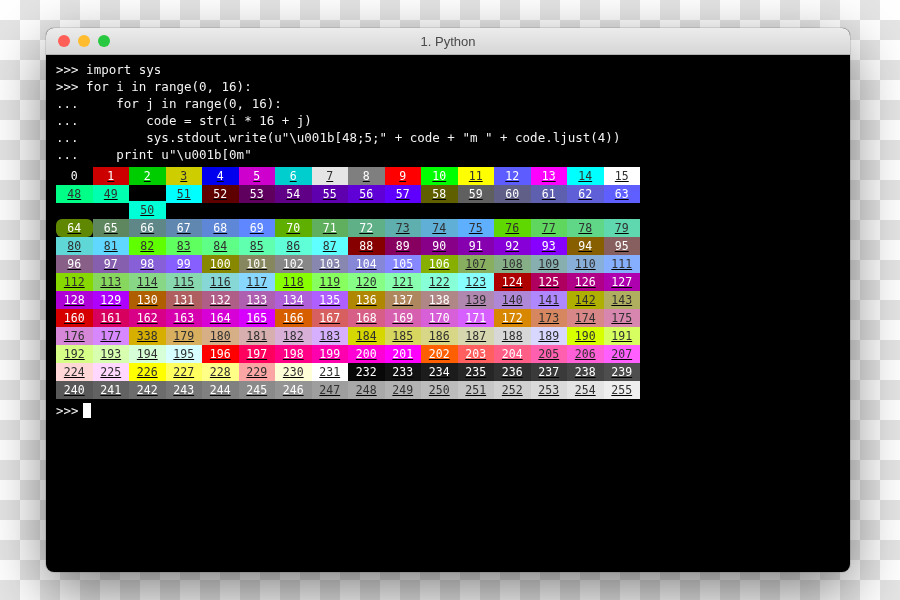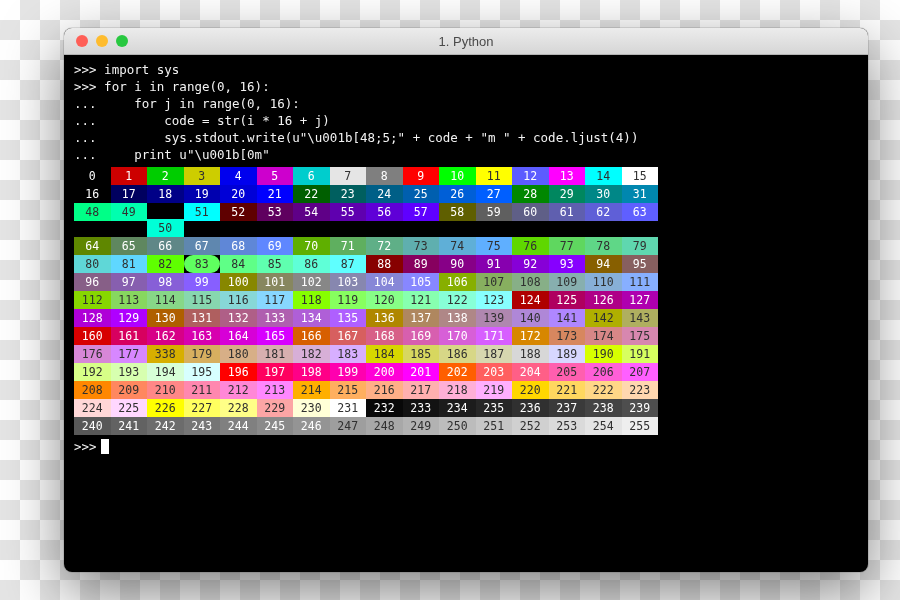--- a/index.html
+++ b/index.html
@@ -10,24 +10,25 @@
       linear-gradient(45deg,#e5e5e5 25%,transparent 25%),
       linear-gradient(-45deg,#e5e5e5 25%,transparent 25%),
       linear-gradient(45deg,transparent 75%,#e5e5e5 75%),
       linear-gradient(-45deg,transparent 75%,#e5e5e5 75%);
     background-size:40px 40px;
     background-position:0 0,0 20px,20px -20px,-20px 0;
     background-color:#fff;
     position:relative;
   }
   .window{
-    position:absolute;left:64px;top:28px;width:804px;height:544px;
+    position:absolute;left:46px;top:28px;width:804px;height:544px;
     border-radius:8px;overflow:hidden;
     box-shadow:0 20px 60px rgba(0,0,0,.5),0 0 0 1px rgba(0,0,0,.1);
     background:#000;
+    text-decoration:underline;
   }
   .titlebar{
     height:26px;background:linear-gradient(#ececec,#d6d6d6);
     border-bottom:1px solid #b3b3b3;
     display:flex;align-items:center;position:relative;
   }
   .traffic{display:flex;gap:8px;padding-left:12px;}
   .dot{width:12px;height:12px;border-radius:50%;}
   .dot.red{background:#ff5f57;}
   .dot.yellow{background:#febc2e;}
@@ -86,78 +87,60 @@
             <div class="cell" style="background: rgb(127, 127, 127); color: rgb(255, 255, 255);">8</div>
             <div class="cell" style="background: rgb(255, 0, 0); color: rgb(255, 255, 255);">9</div>
             <div class="cell" style="background: rgb(0, 255, 0); color: rgb(255, 255, 255);">10</div>
             <div class="cell" style="background: rgb(255, 255, 0); color: rgb(48, 48, 48);">11</div>
             <div class="cell" style="background: rgb(92, 92, 255); color: rgb(255, 255, 255);">12</div>
             <div class="cell" style="background: rgb(255, 0, 255); color: rgb(255, 255, 255);">13</div>
             <div class="cell" style="background: rgb(0, 255, 255); color: rgb(48, 48, 48);">14</div>
             <div class="cell" style="background: rgb(255, 255, 255); color: rgb(48, 48, 48);">15</div>
           </div>
           <div class="row">
-            <div class="cell" style="background: rgb(0, 0, 0); color: rgb(255, 255, 255);">16</div>
-            <div class="cell" style="background: rgb(0, 0, 95); color: rgb(255, 255, 255);">17</div>
-            <div class="cell" style="background: rgb(0, 0, 135); color: rgb(255, 255, 255);">18</div>
-            <div class="cell" style="background: rgb(0, 0, 175); color: rgb(255, 255, 255);">19</div>
-            <div class="cell" style="background: rgb(0, 0, 215); color: rgb(255, 255, 255);">20</div>
-            <div class="cell" style="background: rgb(0, 0, 255); color: rgb(255, 255, 255);">21</div>
-            <div class="cell" style="background: rgb(0, 95, 0); color: rgb(255, 255, 255);">22</div>
-            <div class="cell" style="background: rgb(0, 95, 95); color: rgb(255, 255, 255);">23</div>
-            <div class="cell" style="background: rgb(0, 95, 135); color: rgb(255, 255, 255);">24</div>
-            <div class="cell" style="background: rgb(0, 95, 175); color: rgb(255, 255, 255);">25</div>
-            <div class="cell" style="background: rgb(0, 95, 215); color: rgb(255, 255, 255);">26</div>
-            <div class="cell" style="background: rgb(0, 95, 255); color: rgb(255, 255, 255);">27</div>
-            <div class="cell" style="background: rgb(0, 135, 0); color: rgb(255, 255, 255);">28</div>
-            <div class="cell" style="background: rgb(0, 135, 95); color: rgb(255, 255, 255);">29</div>
-            <div class="cell" style="background: rgb(0, 135, 135); color: rgb(255, 255, 255);">30</div>
-            <div class="cell" style="background: rgb(0, 135, 175); color: rgb(255, 255, 255);">31</div>
-          </div>
-          <div class="row">
             <div class="cell" style="background: rgb(0, 255, 135); color: rgb(48, 48, 48);">48</div>
             <div class="cell" style="background: rgb(0, 255, 175); color: rgb(48, 48, 48);">49</div>
             <div class="cell" style="background: rgb(0, 255, 215); color: rgb(48, 48, 48); margin-top: 16px;">50</div>
             <div class="cell" style="background: rgb(0, 255, 255); color: rgb(48, 48, 48);">51</div>
             <div class="cell" style="background: rgb(95, 0, 0); color: rgb(255, 255, 255);">52</div>
             <div class="cell" style="background: rgb(95, 0, 95); color: rgb(255, 255, 255);">53</div>
             <div class="cell" style="background: rgb(95, 0, 135); color: rgb(255, 255, 255);">54</div>
             <div class="cell" style="background: rgb(95, 0, 175); color: rgb(255, 255, 255);">55</div>
             <div class="cell" style="background: rgb(95, 0, 215); color: rgb(255, 255, 255);">56</div>
             <div class="cell" style="background: rgb(95, 0, 255); color: rgb(255, 255, 255);">57</div>
             <div class="cell" style="background: rgb(95, 95, 0); color: rgb(255, 255, 255);">58</div>
             <div class="cell" style="background: rgb(95, 95, 95); color: rgb(255, 255, 255);">59</div>
             <div class="cell" style="background: rgb(95, 95, 135); color: rgb(255, 255, 255);">60</div>
             <div class="cell" style="background: rgb(95, 95, 175); color: rgb(255, 255, 255);">61</div>
             <div class="cell" style="background: rgb(95, 95, 215); color: rgb(255, 255, 255);">62</div>
             <div class="cell" style="background: rgb(95, 95, 255); color: rgb(255, 255, 255);">63</div>
           </div>
           <div class="row">
-            <div class="cell" style="background: rgb(95, 135, 0); color: rgb(255, 255, 255);">64</div>
+            <div class="cell" style="background: rgb(95, 135, 0); color: rgb(255, 255, 255); border-radius: 6px;">64</div>
             <div class="cell" style="background: rgb(95, 135, 95); color: rgb(255, 255, 255);">65</div>
             <div class="cell" style="background: rgb(95, 135, 135); color: rgb(255, 255, 255);">66</div>
             <div class="cell" style="background: rgb(95, 135, 175); color: rgb(255, 255, 255);">67</div>
             <div class="cell" style="background: rgb(95, 135, 215); color: rgb(255, 255, 255);">68</div>
             <div class="cell" style="background: rgb(95, 135, 255); color: rgb(255, 255, 255);">69</div>
             <div class="cell" style="background: rgb(95, 175, 0); color: rgb(255, 255, 255);">70</div>
             <div class="cell" style="background: rgb(95, 175, 95); color: rgb(255, 255, 255);">71</div>
             <div class="cell" style="background: rgb(95, 175, 135); color: rgb(255, 255, 255);">72</div>
             <div class="cell" style="background: rgb(95, 175, 175); color: rgb(48, 48, 48);">73</div>
             <div class="cell" style="background: rgb(95, 175, 215); color: rgb(48, 48, 48);">74</div>
             <div class="cell" style="background: rgb(95, 175, 255); color: rgb(48, 48, 48);">75</div>
             <div class="cell" style="background: rgb(95, 215, 0); color: rgb(48, 48, 48);">76</div>
             <div class="cell" style="background: rgb(95, 215, 95); color: rgb(48, 48, 48);">77</div>
             <div class="cell" style="background: rgb(95, 215, 135); color: rgb(48, 48, 48);">78</div>
             <div class="cell" style="background: rgb(95, 215, 175); color: rgb(48, 48, 48);">79</div>
           </div>
           <div class="row">
             <div class="cell" style="background: rgb(95, 215, 215); color: rgb(48, 48, 48);">80</div>
             <div class="cell" style="background: rgb(95, 215, 255); color: rgb(48, 48, 48);">81</div>
             <div class="cell" style="background: rgb(95, 255, 0); color: rgb(48, 48, 48);">82</div>
-            <div class="cell" style="background: rgb(95, 255, 95); color: rgb(48, 48, 48); border-radius: 9px;">83</div>
+            <div class="cell" style="background: rgb(95, 255, 95); color: rgb(48, 48, 48);">83</div>
             <div class="cell" style="background: rgb(95, 255, 135); color: rgb(48, 48, 48);">84</div>
             <div class="cell" style="background: rgb(95, 255, 175); color: rgb(48, 48, 48);">85</div>
             <div class="cell" style="background: rgb(95, 255, 215); color: rgb(48, 48, 48);">86</div>
             <div class="cell" style="background: rgb(95, 255, 255); color: rgb(48, 48, 48);">87</div>
             <div class="cell" style="background: rgb(135, 0, 0); color: rgb(255, 255, 255);">88</div>
             <div class="cell" style="background: rgb(135, 0, 95); color: rgb(255, 255, 255);">89</div>
             <div class="cell" style="background: rgb(135, 0, 135); color: rgb(255, 255, 255);">90</div>
             <div class="cell" style="background: rgb(135, 0, 175); color: rgb(255, 255, 255);">91</div>
             <div class="cell" style="background: rgb(135, 0, 215); color: rgb(255, 255, 255);">92</div>
             <div class="cell" style="background: rgb(135, 0, 255); color: rgb(255, 255, 255);">93</div>
@@ -266,38 +249,20 @@
             <div class="cell" style="background: rgb(255, 0, 215); color: rgb(255, 255, 255);">200</div>
             <div class="cell" style="background: rgb(255, 0, 255); color: rgb(255, 255, 255);">201</div>
             <div class="cell" style="background: rgb(255, 95, 0); color: rgb(255, 255, 255);">202</div>
             <div class="cell" style="background: rgb(255, 95, 95); color: rgb(255, 255, 255);">203</div>
             <div class="cell" style="background: rgb(255, 95, 135); color: rgb(255, 255, 255);">204</div>
             <div class="cell" style="background: rgb(255, 95, 175); color: rgb(48, 48, 48);">205</div>
             <div class="cell" style="background: rgb(255, 95, 215); color: rgb(48, 48, 48);">206</div>
             <div class="cell" style="background: rgb(255, 95, 255); color: rgb(48, 48, 48);">207</div>
           </div>
           <div class="row">
-            <div class="cell" style="background: rgb(255, 135, 0); color: rgb(48, 48, 48);">208</div>
-            <div class="cell" style="background: rgb(255, 135, 95); color: rgb(48, 48, 48);">209</div>
-            <div class="cell" style="background: rgb(255, 135, 135); color: rgb(48, 48, 48);">210</div>
-            <div class="cell" style="background: rgb(255, 135, 175); color: rgb(48, 48, 48);">211</div>
-            <div class="cell" style="background: rgb(255, 135, 215); color: rgb(48, 48, 48);">212</div>
-            <div class="cell" style="background: rgb(255, 135, 255); color: rgb(48, 48, 48);">213</div>
-            <div class="cell" style="background: rgb(255, 175, 0); color: rgb(48, 48, 48);">214</div>
-            <div class="cell" style="background: rgb(255, 175, 95); color: rgb(48, 48, 48);">215</div>
-            <div class="cell" style="background: rgb(255, 175, 135); color: rgb(48, 48, 48);">216</div>
-            <div class="cell" style="background: rgb(255, 175, 175); color: rgb(48, 48, 48);">217</div>
-            <div class="cell" style="background: rgb(255, 175, 215); color: rgb(48, 48, 48);">218</div>
-            <div class="cell" style="background: rgb(255, 175, 255); color: rgb(48, 48, 48);">219</div>
-            <div class="cell" style="background: rgb(255, 215, 0); color: rgb(48, 48, 48);">220</div>
-            <div class="cell" style="background: rgb(255, 215, 95); color: rgb(48, 48, 48);">221</div>
-            <div class="cell" style="background: rgb(255, 215, 135); color: rgb(48, 48, 48);">222</div>
-            <div class="cell" style="background: rgb(255, 215, 175); color: rgb(48, 48, 48);">223</div>
-          </div>
-          <div class="row">
             <div class="cell" style="background: rgb(255, 215, 215); color: rgb(48, 48, 48);">224</div>
             <div class="cell" style="background: rgb(255, 215, 255); color: rgb(48, 48, 48);">225</div>
             <div class="cell" style="background: rgb(255, 255, 0); color: rgb(48, 48, 48);">226</div>
             <div class="cell" style="background: rgb(255, 255, 95); color: rgb(48, 48, 48);">227</div>
             <div class="cell" style="background: rgb(255, 255, 135); color: rgb(48, 48, 48);">228</div>
             <div class="cell" style="background: #fca5a5; color: rgb(48, 48, 48);">229</div>
             <div class="cell" style="background: rgb(255, 255, 215); color: rgb(48, 48, 48);">230</div>
             <div class="cell" style="background: rgb(255, 255, 255); color: rgb(48, 48, 48);">231</div>
             <div class="cell" style="background: rgb(8, 8, 8); color: rgb(255, 255, 255);">232</div>
             <div class="cell" style="background: rgb(18, 18, 18); color: rgb(255, 255, 255);">233</div>

